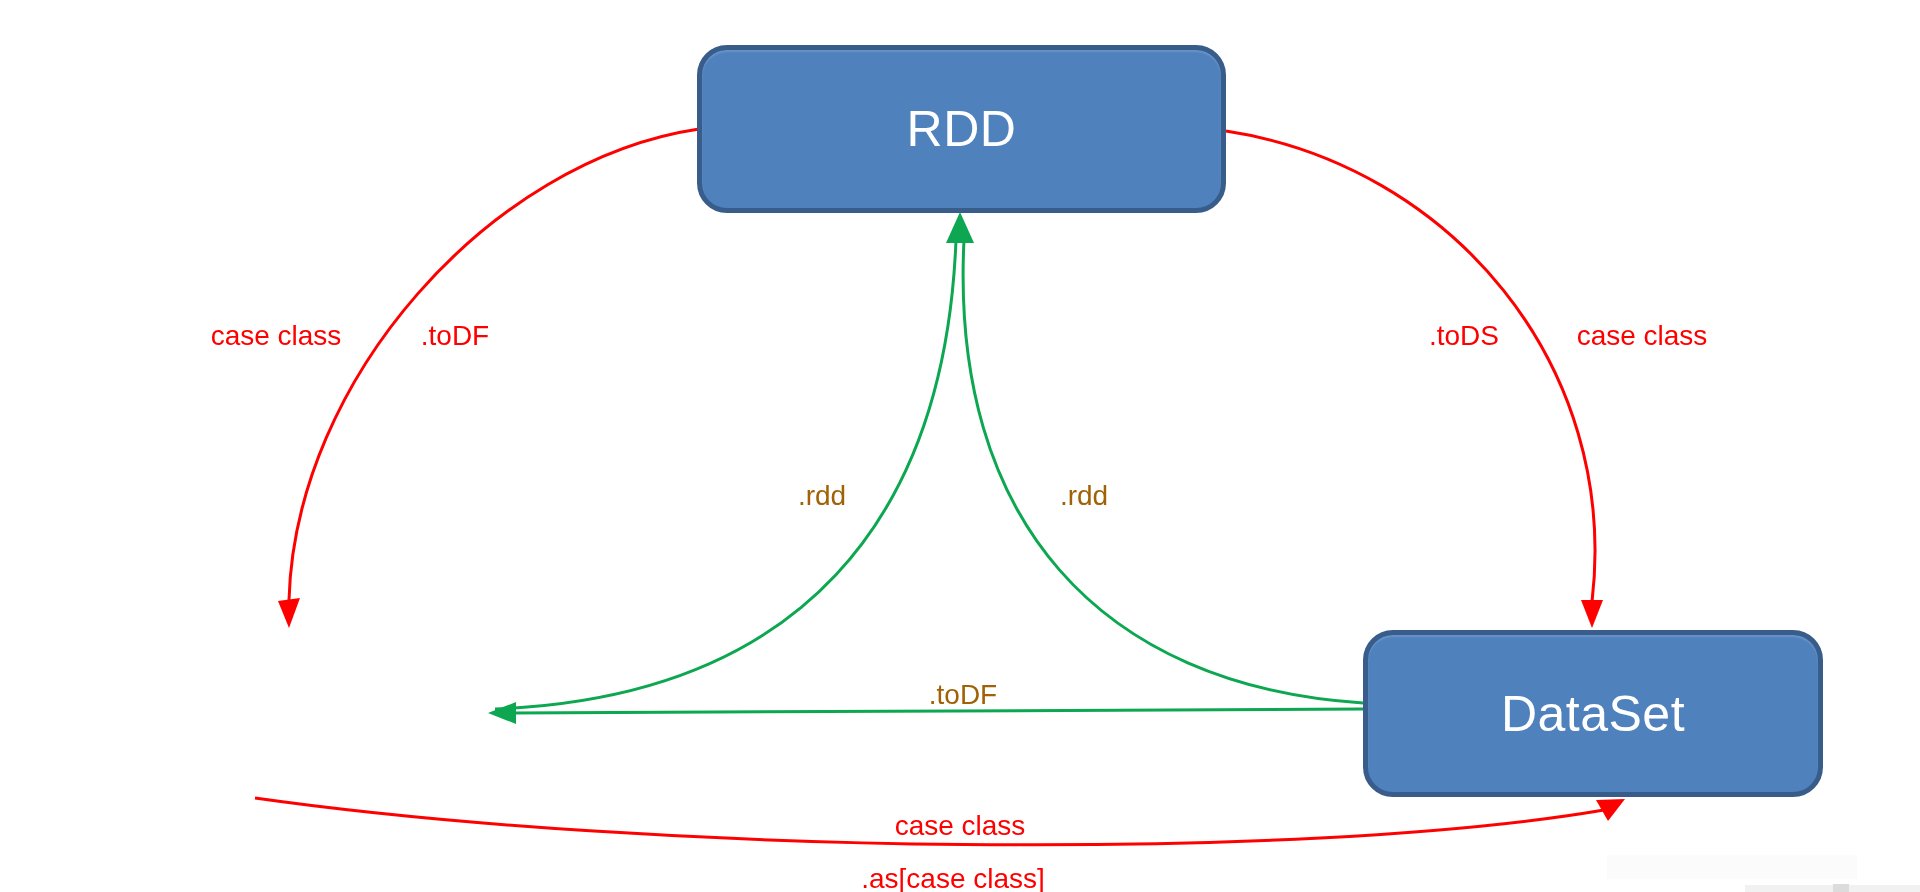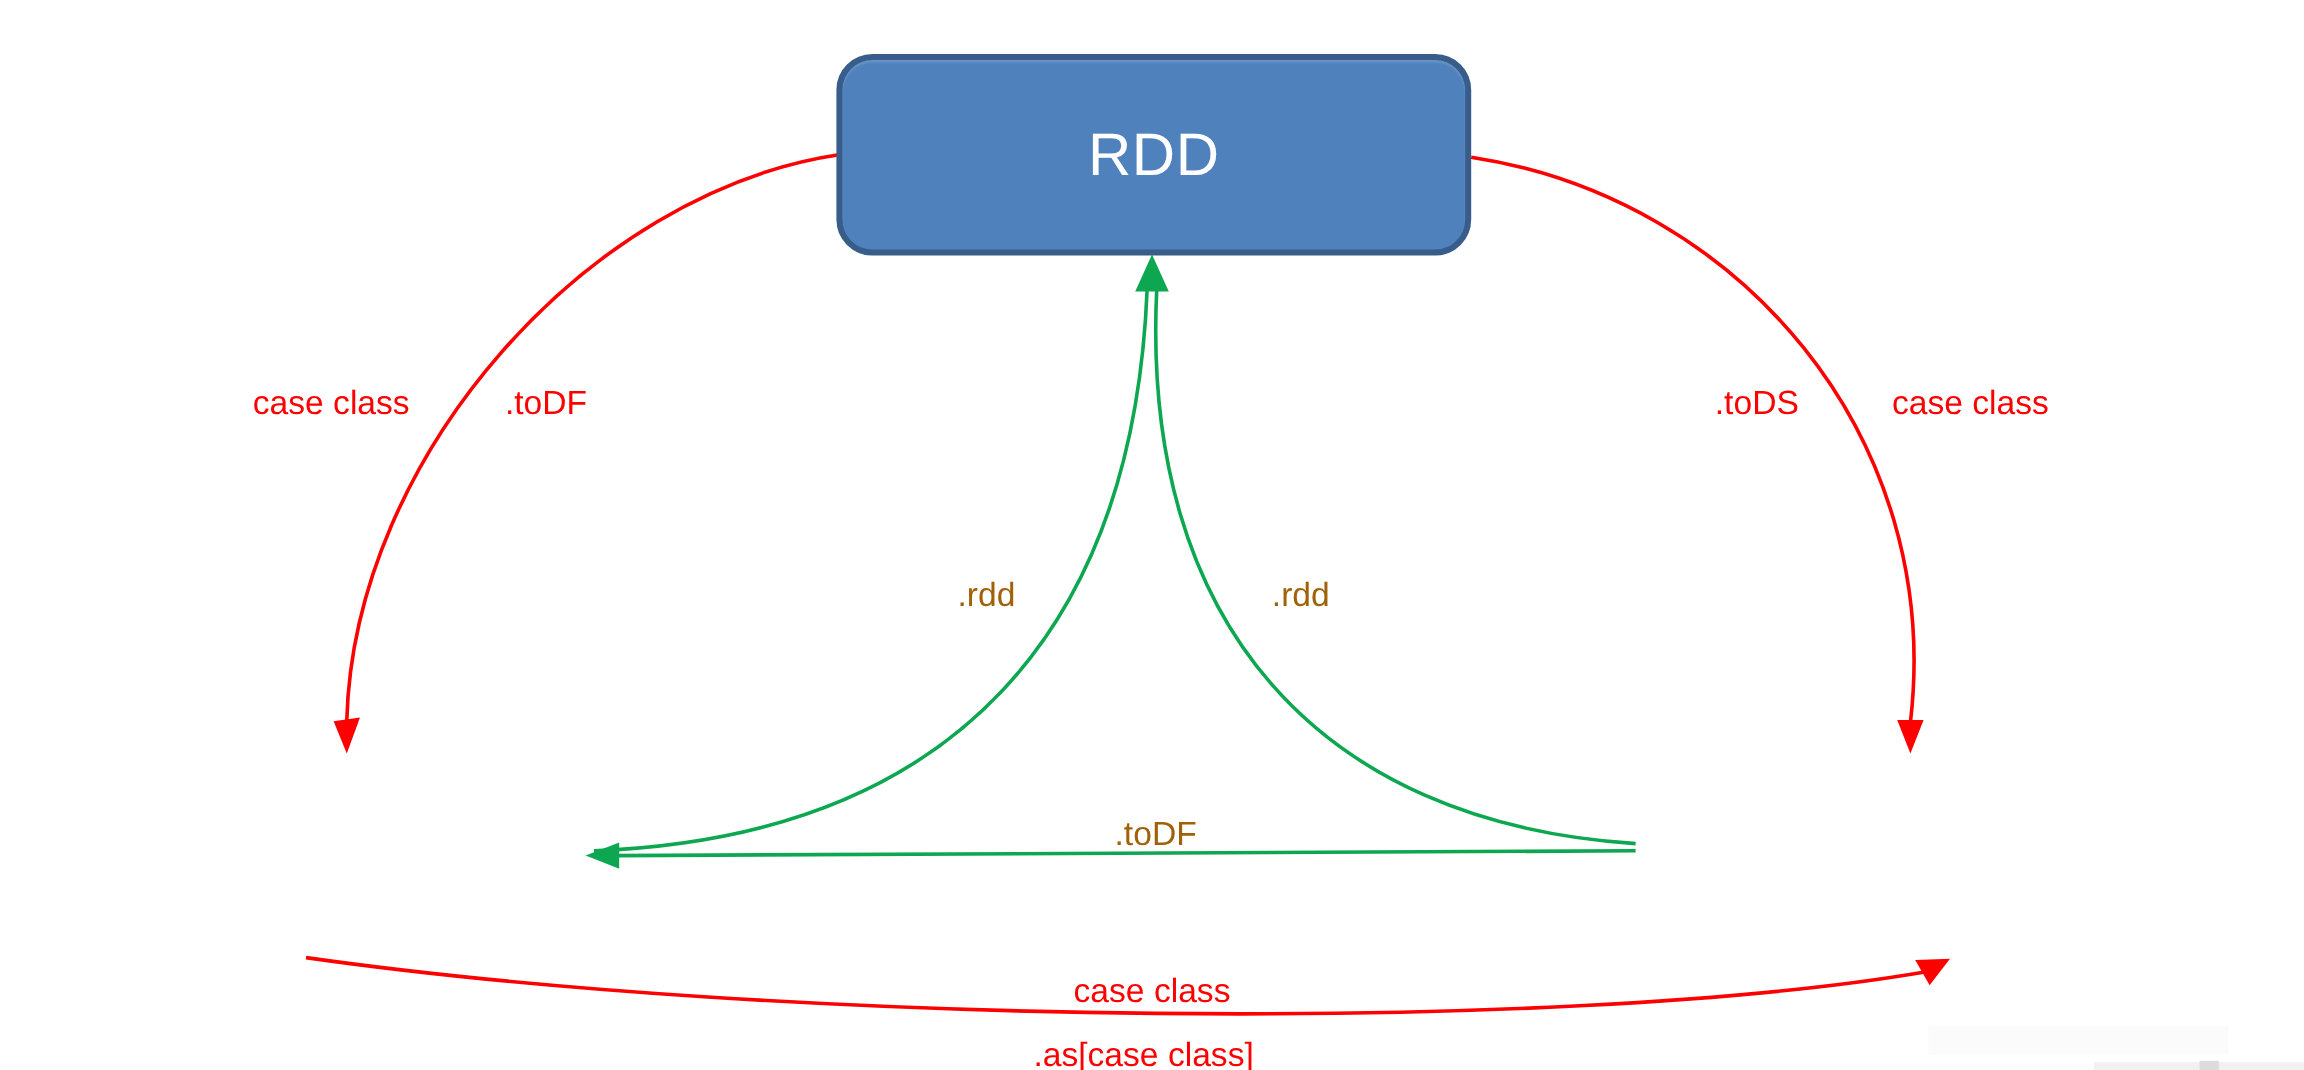--- a/index.html
+++ b/index.html
@@ -78,20 +78,23 @@
 
     <path d="M 495 709 C 800 697, 945 520, 956 240" fill="none" stroke="#0ca750" stroke-width="3"></path>
 
     <path d="M 1363 703 C 1100 686, 950 520, 964 240" fill="none" stroke="#0ca750" stroke-width="3"></path>
     <polygon points="946,243 974,243 960,212" fill="#0ca750"></polygon>
   </svg>
 
   <div class="node node-rdd">
     <span>RDD</span>
   </div>
+  <div class="node node-dataset">
+    <span>DataSet</span>
+  </div>
 
   <div class="edge-label red" style="left:276px; top:336px;">case class</div>
   <div class="edge-label red" style="left:455px; top:336px;">.toDF</div>
 
   <div class="edge-label red" style="left:1464px; top:336px;">.toDS</div>
   <div class="edge-label red" style="left:1642px; top:336px;">case class</div>
 
   <div class="edge-label green" style="left:822px; top:496px;">.rdd</div>
   <div class="edge-label green" style="left:1084px; top:496px;">.rdd</div>
 

